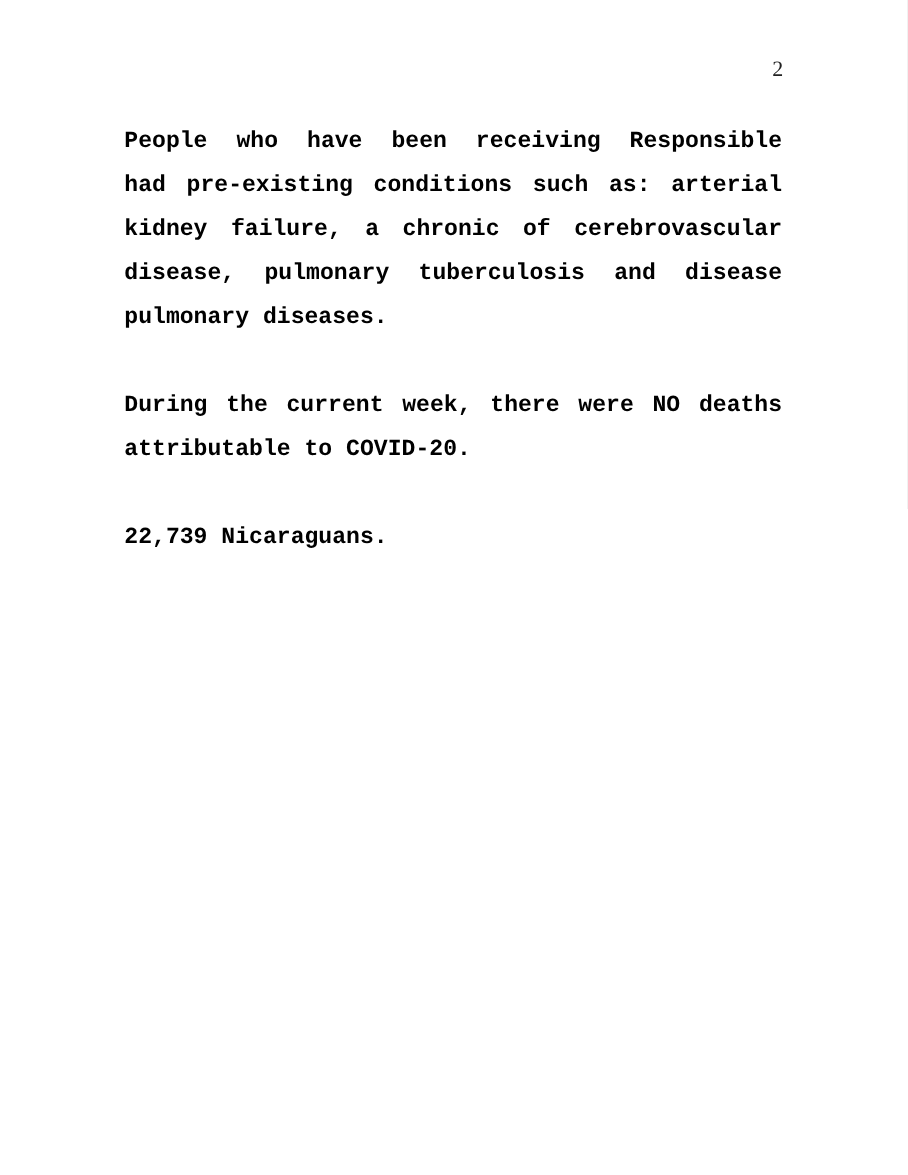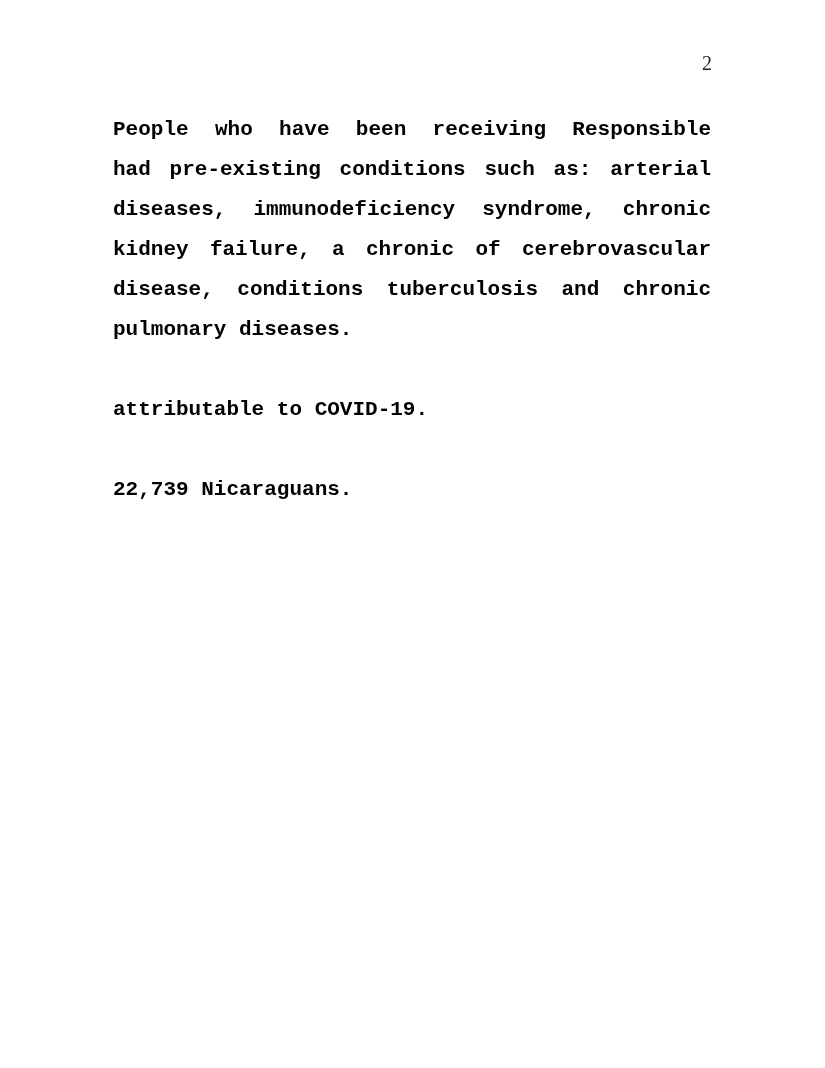--- a/index.html
+++ b/index.html
@@ -56,28 +56,28 @@
 
 <div class="page">
 
   <div class="page-number">2</div>
 
   <div class="content">
 
     <div class="paragraph">
       <div class="line">People who have been receiving Responsible</div>
       <div class="line">had pre-existing conditions such as: arterial</div>
-      <div class="line">diseases, immunodeficiency syndrome, chronic</div>
       <div class="line">kidney failure, a chronic of cerebrovascular</div>
-      <div class="line">disease, conditions tuberculosis and chronic</div>
+      <div class="line">disease, pulmonary tuberculosis and disease</div>
       <div class="line last">pulmonary diseases.</div>
     </div>
 
     <div class="paragraph">
-      <div class="line last">attributable to COVID-19.</div>
+      <div class="line">During the current week, there were NO deaths</div>
+      <div class="line last">attributable to COVID-20.</div>
     </div>
 
     <div class="paragraph">
       <div class="line last">22,739 Nicaraguans.</div>
     </div>
 
 
   </div>
 </div>
 

